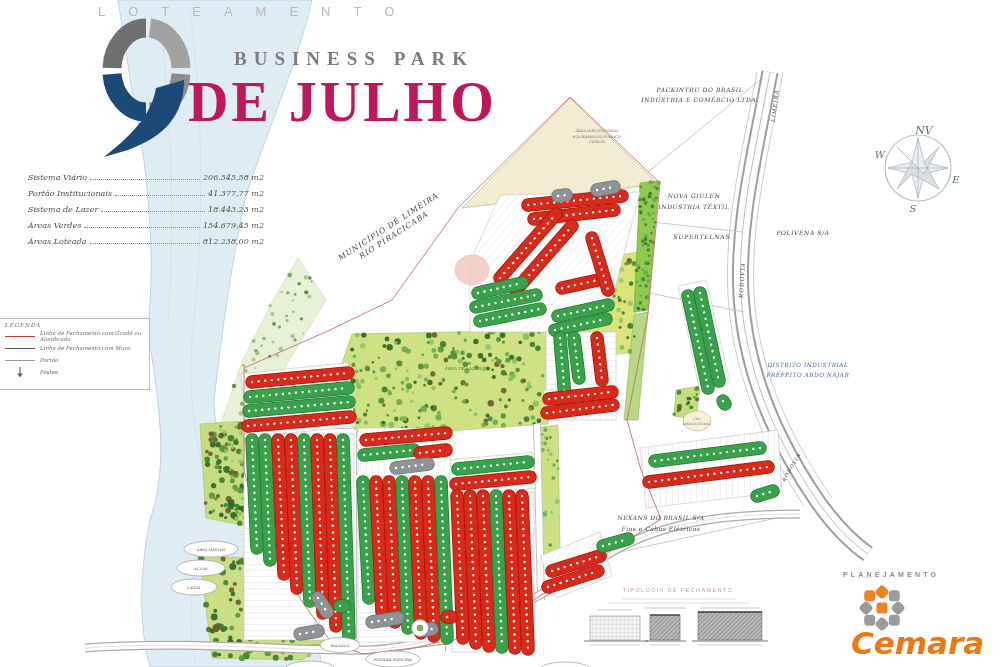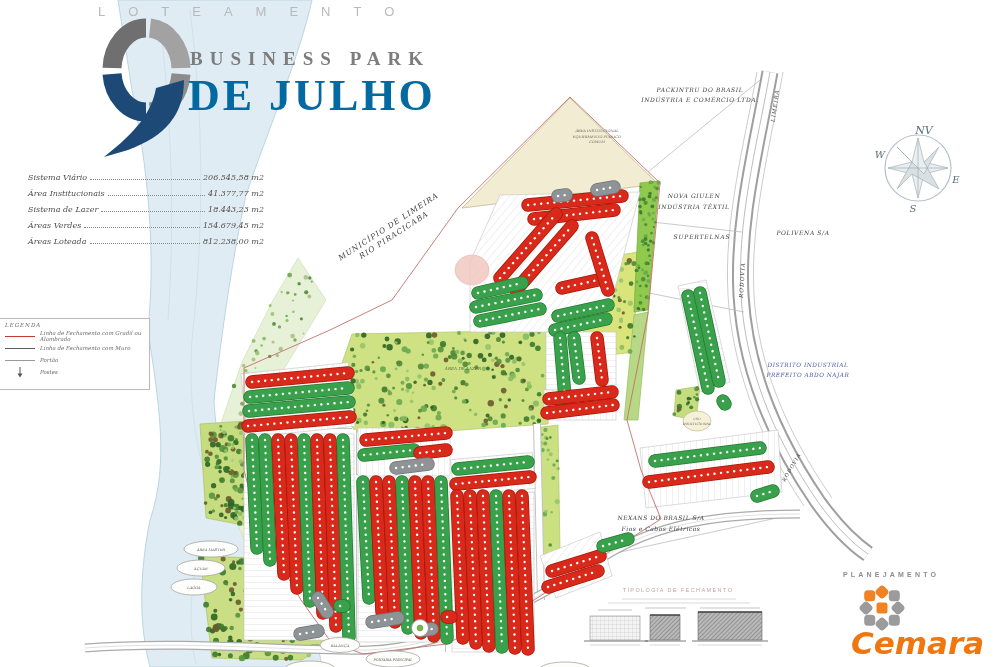--- a/index.html
+++ b/index.html
@@ -4,23 +4,23 @@
 <style>
   html,body{margin:0;padding:0;background:#ffffff;}
   #stage{position:relative;width:1000px;height:667px;background:#ffffff;overflow:hidden;
          font-family:"Liberation Sans",sans-serif;}
   #map-svg{position:absolute;left:0;top:0;}
 
   
   .loteamento{position:absolute;left:98px;top:4px;font-size:13px;letter-spacing:23px;
               color:#b9b9b9;font-family:"Liberation Sans",sans-serif;text-align:center;}
   .bpark{position:absolute;left:190px;top:48px;font-family:"Liberation Serif",serif;
-         font-size:19px;letter-spacing:7px;color:#7c7c7c;font-weight:bold;}
+         font-size:19px;letter-spacing:7px;color:#7c7c7c;font-weight:bold;padding-left:44px;}
   .dejulho{position:absolute;left:188px;top:70px;font-family:"Liberation Serif",serif;
-           font-size:44px;letter-spacing:3px;color:#0369a1;font-weight:bold;}
+           font-size:56px;letter-spacing:3px;color:#be185d;font-weight:bold;}
   .logo9{position:absolute;left:84px;top:18px;}
 
   
   .stats{position:absolute;left:28px;top:166px;width:236px;font-family:"DejaVu Serif",serif;
          font-style:italic;font-size:8px;color:#4e4e4e;}
   .stats .row{display:flex;align-items:flex-end;height:16px;}
   .stats .lbl{white-space:nowrap;}
   .stats .dots{flex:1;border-bottom:1px dotted #8a8a8a;margin:0 3px 2px 3px;min-width:8px;}
   .stats .val{white-space:nowrap;}
 
@@ -1297,21 +1297,21 @@
 <div class="bpark">BUSINESS PARK</div>
 <div class="dejulho">DE JULHO</div>
 
 <div class="stats">
   <div class="row">
     <span class="lbl">Sistema Viário</span>
     <span class="dots"></span>
     <span class="val">206.545,58 m2</span>
   </div>
   <div class="row">
-    <span class="lbl">Área Institucionais</span>
+    <span class="lbl">Portão Institucionais</span>
     <span class="dots"></span>
     <span class="val">41.377,77 m2</span>
   </div>
   <div class="row">
     <span class="lbl">Sistema de Lazer</span>
     <span class="dots"></span>
     <span class="val">18.443,23 m2</span>
   </div>
   <div class="row">
     <span class="lbl">Áreas Verdes</span>

